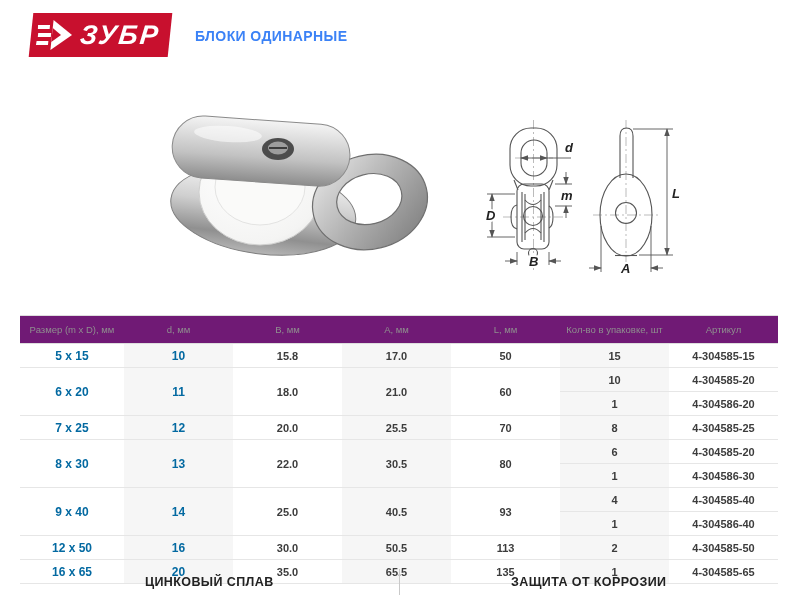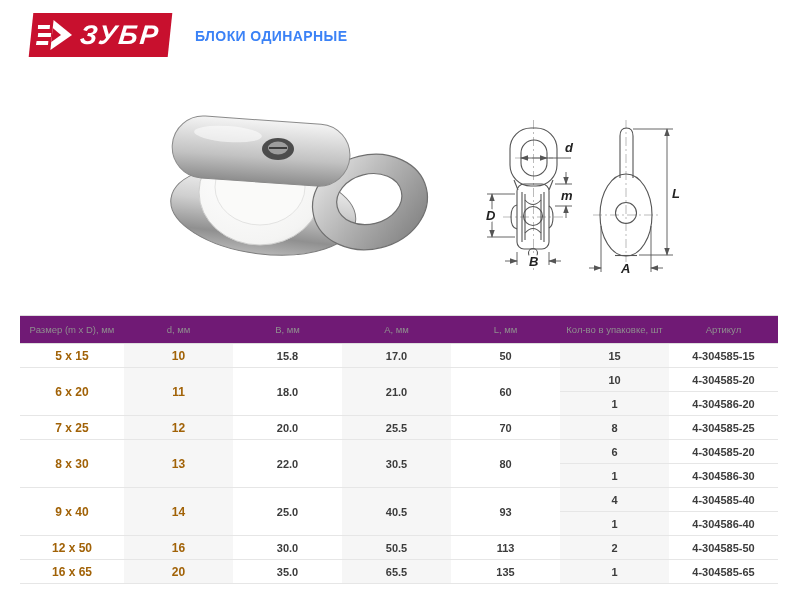--- a/index.html
+++ b/index.html
@@ -20,21 +20,21 @@
   .dim{stroke:#555;stroke-width:.9;fill:none;}
   .cline{stroke:#a9a9a9;stroke-width:.8;fill:none;stroke-dasharray:9 3 2 3;}
   .dimlabel{font-family:"Liberation Sans",sans-serif;font-style:italic;font-weight:bold;font-size:13px;fill:#222;stroke:#fff;stroke-width:4px;paint-order:stroke;}
 
   
   .spec{position:absolute;left:20px;top:315px;width:758px;border-collapse:collapse;table-layout:fixed;}
   .spec th{height:25px;font-size:9.5px;font-weight:normal;color:#8f8f8f;text-align:center;
            border-top:1px solid #dedede;border-bottom:1px solid #dedede;background:#701a75;}
   .spec td{height:21px;text-align:center;vertical-align:middle;font-size:11px;color:#3c3c3c;
            border-bottom:1px solid #e6e6e6;font-weight:bold;}
-  .spec td.strong{font-weight:bold;font-size:12px;color:#a16207;}
+  .spec td.strong{font-weight:bold;font-size:12px;color:#0369a1;}
   .spec td.shade{background:#f6f6f6;}
 
   
   .footer{position:absolute;left:20px;top:566px;width:758px;height:32px;display:flex;align-items:center;}
   .footer .feat{flex:1;text-align:center;font-size:12.5px;font-weight:bold;color:#222;letter-spacing:.4px;}
   .footer .feat + .feat{border-left:1px solid #c9c9c9;}
   .footer .feat span{display:inline-block;padding:6px 0;}
 </style>
 </head>
 <body>
@@ -273,15 +273,21 @@
         <td>35.0</td>
         <td class="shade">65.5</td>
         <td>135</td>
         <td class="shade">1</td>
         <td>4-304585-65</td>
       </tr>
     </tbody>
   </table>
 
   <div class="footer">
+    <div class="feat">
+      <span>ЦИНКОВЫЙ СПЛАВ</span>
+    </div>
+    <div class="feat">
+      <span>ЗАЩИТА ОТ КОРРОЗИИ</span>
+    </div>
   </div>
 
 </div>
 
 </body></html>

